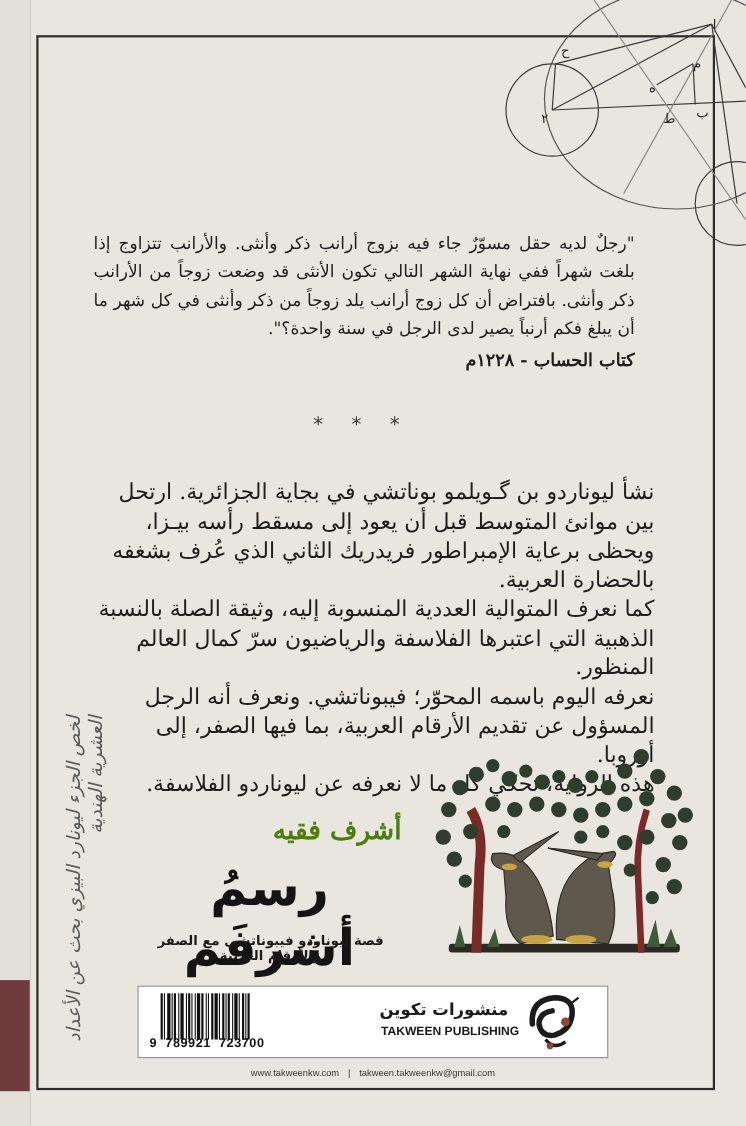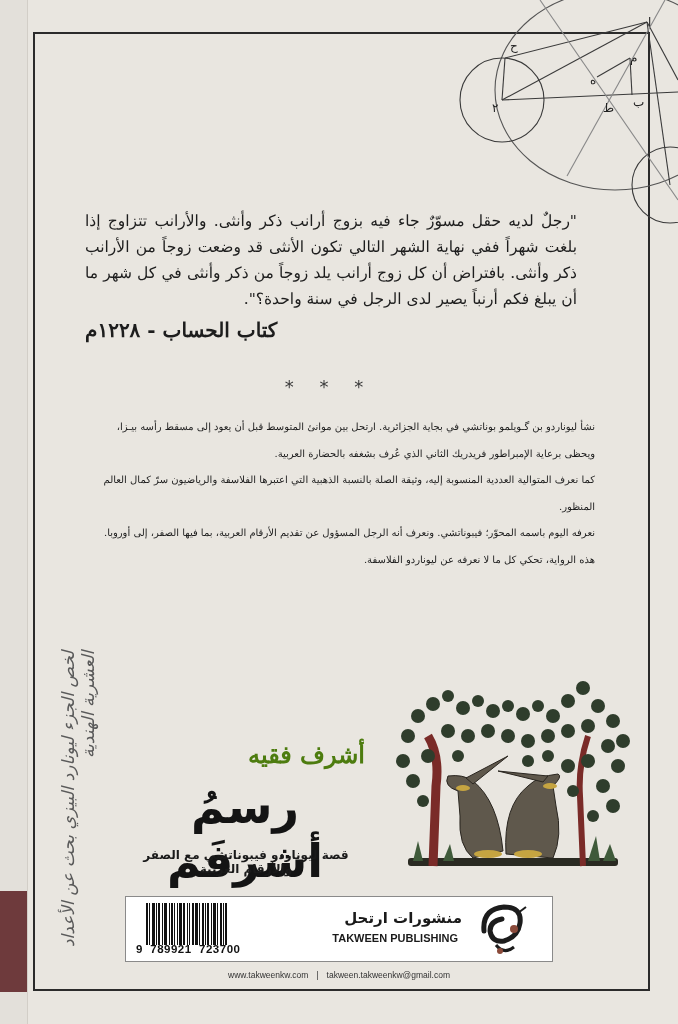--- a/index.html
+++ b/index.html
@@ -16,31 +16,31 @@
     border:2px solid #2b2b2b; box-sizing:border-box;
   }
   .geo { position:absolute; left:440px; top:0; width:238px; height:240px; }
   .quote {
     position:absolute; left:85px; top:208px; width:492px;
     direction:rtl; text-align:justify; text-align-last:right;
     font-family:"DejaVu Serif", serif; font-size:15.5px; line-height:26px; color:#1d1d1d;
   }
   .quote-src {
     position:absolute; left:85px; top:318px; width:492px;
-    direction:rtl; text-align:left;
-    font-family:"DejaVu Serif", serif; font-size:20px; font-weight:bold; color:#1d1d1d;
+    direction:rtl; text-align:right;
+    font-family:"DejaVu Serif", serif; font-size:16px; font-weight:bold; color:#1d1d1d;
   }
   .stars {
     position:absolute; left:0; width:678px; top:376px; text-align:center;
     font-size:18px; letter-spacing:10px; color:#3a3a3a; padding-right:20px; box-sizing:border-box;
   }
   .blurb {
-    position:absolute; left:85px; top:414px; width:510px;
+    position:absolute; left:85px; top:434px; width:510px;
     direction:rtl; text-align:right;
-    font-family:"DejaVu Serif", serif; font-size:10px; line-height:26.5px; color:#1d1d1d;
+    font-family:"DejaVu Serif", serif; font-size:20px; line-height:26.5px; color:#1d1d1d;
   }
   .blurb p { margin:0; }
   .calligraphy {
     position:absolute; left:58px; top:650px; width:52px; height:300px;
     writing-mode:vertical-rl; direction:rtl;
     font-family:"DejaVu Serif", serif; font-size:17px; color:#5a5a5a; font-style:italic;
     transform:rotate(180deg);
   }
   .author {
     position:absolute; left:200px; top:740px; width:165px;
@@ -69,21 +69,21 @@
   .barcode-num {
     position:absolute; left:0; top:40px; width:140px;
     font-family:"Liberation Sans", sans-serif; font-size:11.5px; color:#111; letter-spacing:0.5px;
     white-space:pre;
   }
   .pub-ar {
     position:absolute; right:90px; top:12px;
     direction:rtl; font-family:"DejaVu Sans", sans-serif; font-weight:bold; font-size:15px; color:#1a1a1a;
   }
   .pub-en {
-    position:absolute; right:94px; top:35px;
+    position:absolute; right:80px; top:35px;
     font-family:"Liberation Sans", sans-serif; font-weight:bold; font-size:11px; color:#1a1a1a;
   }
   .logo { position:absolute; right:22px; top:4px; width:56px; height:58px; }
   .contact {
     position:absolute; left:125px; top:970px; width:428px; text-align:center;
     font-family:"Liberation Sans", sans-serif; font-size:8.5px; color:#333;
   }
   .contact .sep { margin:0 8px; }
 </style>
 </head>
@@ -230,21 +230,21 @@
         <span style="width:2px;margin-right:2px"></span>
           <span style="width:1px;margin-right:1px"></span>
         <span style="width:3px;margin-right:1px"></span>
           <span style="width:1px;margin-right:2px"></span>
         <span style="width:2px;margin-right:1px"></span>
           <span style="width:1px;margin-right:1px"></span>
         <span style="width:2px;margin-right:1px"></span>
       </div>
       <div class="barcode-num">9  789921  723700</div>
     </div>
-    <div class="pub-ar">منشورات ارتحل</div>
+    <div class="pub-ar">منشورات تكوين</div>
     <div class="pub-en">TAKWEEN PUBLISHING</div>
     <svg class="logo" viewBox="0 0 56 58">
       <path d="M10 30 Q8 8 30 6 Q48 6 46 22 Q44 36 30 40 Q18 42 16 30 Q16 20 28 18" fill="none" stroke="#1c1c1c" stroke-width="5" stroke-linecap="round"></path>
       <path d="M22 44 Q30 54 40 46" fill="none" stroke="#1c1c1c" stroke-width="3"></path>
       <circle cx="40" cy="28" r="4" fill="#8a4a3a"></circle>
       <circle cx="26" cy="50" r="3" fill="#8a4a3a"></circle>
       <path d="M44 12 L52 6" stroke="#1c1c1c" stroke-width="2"></path>
     </svg>
   </div>
 

